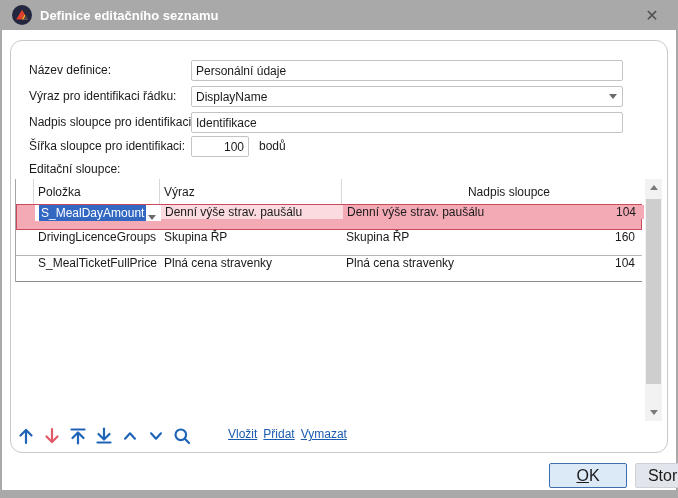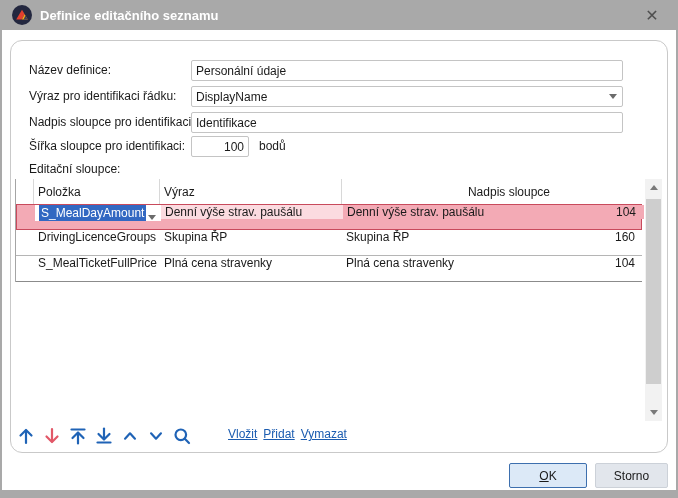--- a/index.html
+++ b/index.html
@@ -77,23 +77,23 @@
 
   
   .toolbar { position:absolute; left:4px; top:384px; display:flex; align-items:center; gap:4px; }
   .tb-icon { width:22px; height:22px; display:flex; align-items:center; justify-content:center;
              color:#1f63b6; }
   .tb-icon.red { color:#e25868; }
   .links { position:absolute; left:217px; top:386px; display:flex; gap:6px; }
   .link { color:#1b5cb0; text-decoration:underline; cursor:pointer; }
 
   
-  .btn { position:absolute; top:433px; height:25px; border-radius:2px; font-size:12px;
+  .btn { position:absolute; top:433px; height:25px; border-radius:2px; font-size:16px;
          display:flex; align-items:center; justify-content:center; cursor:default;
-         font-family:inherit; }
+         font-family:inherit;margin-left:40px; }
   .btn-ok { left:507px; width:78px; background:#dce9f7; border:1px solid #3d6fae; }
   .btn-ok .u { text-decoration:underline; }
   .btn-cancel { left:593px; width:73px; background:#e2e6ec; border:1px solid #ccd1d8; }
 </style>
 </head>
 <body>
 
 <div class="dialog">
 
   <div class="titlebar">

